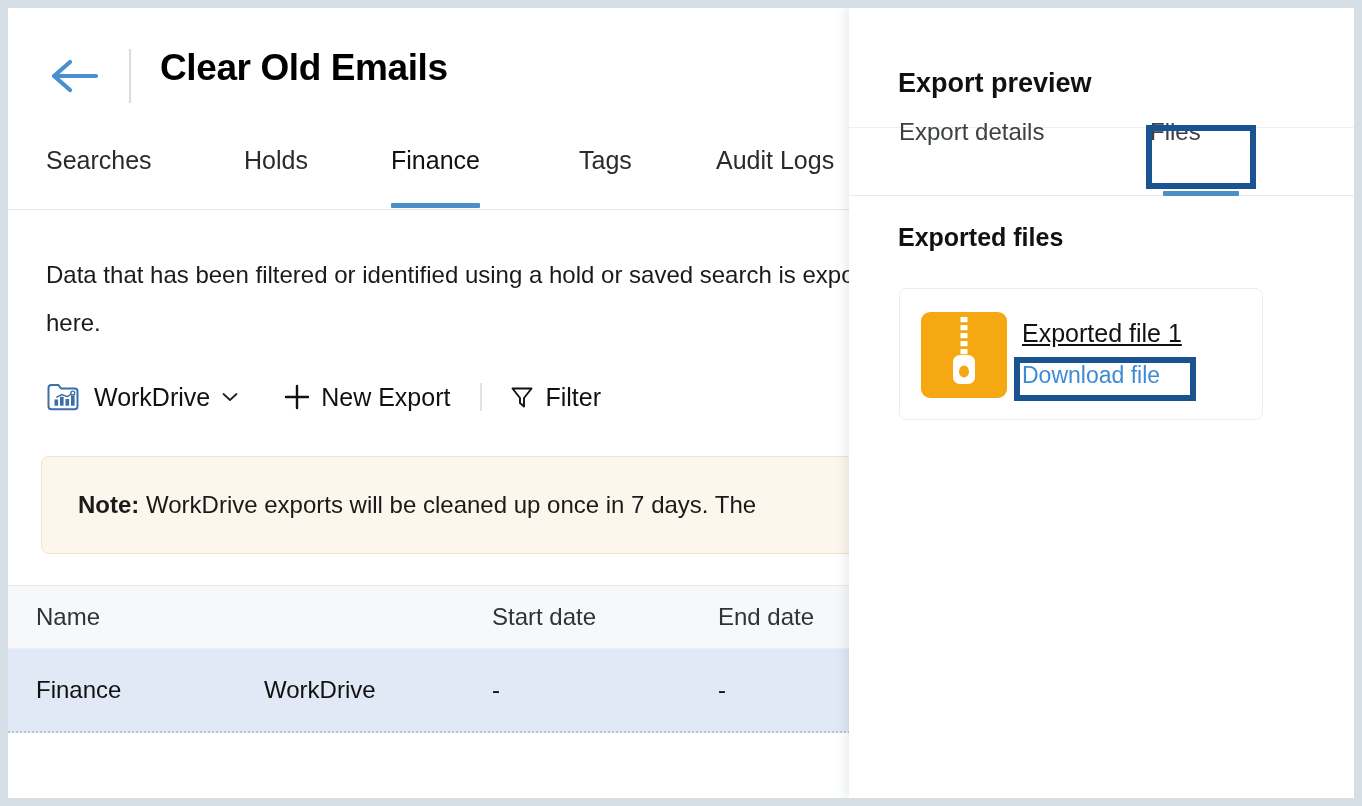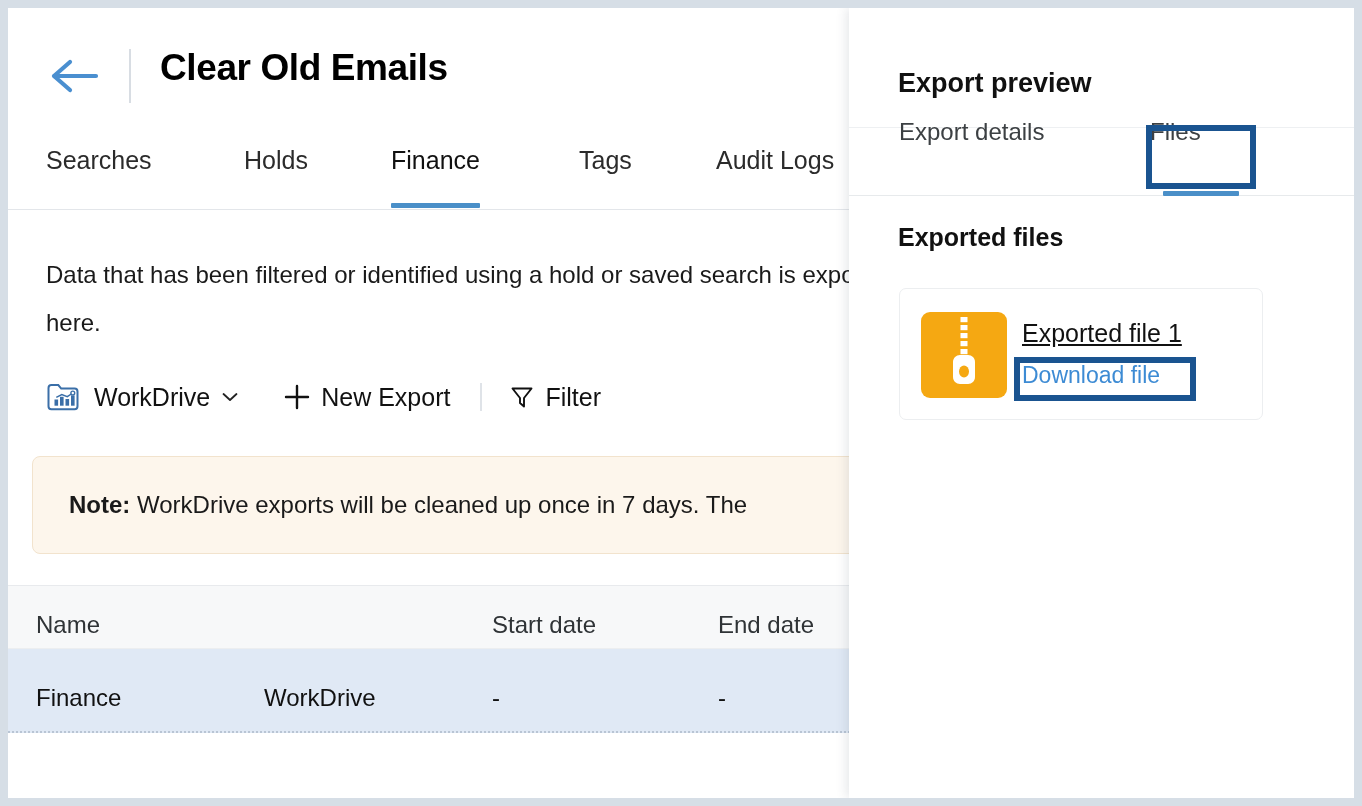--- a/index.html
+++ b/index.html
@@ -171,21 +171,21 @@
   #filter-icon {
     width: 24px;
     height: 24px;
     margin-right: 11px;
   }
   #filter-label { font-size: 25px; color: #111111; }
 
   
   #note-banner {
     position: absolute;
-    left: 24px;
+    left: 33px;
     top: 448px;
     width: 1180px;
     height: 98px;
     background: #fdf6ec;
     border: 1px solid #f2e3cd;
     border-radius: 8px;
     box-sizing: border-box;
     display: flex;
     align-items: center;
     padding: 16px 36px;
@@ -207,21 +207,21 @@
   }
   #table-head {
     height: 62px;
     background: #f7f8f9;
     border-top: 1px solid #e8eaed;
     border-bottom: 1px solid #eceef0;
     position: relative;
   }
   .th, .td {
     position: absolute;
-    top: 8px;
+    top: 0;
     height: 100%;
     display: flex;
     align-items: center;
     font-size: 24px;
     white-space: nowrap;
   }
   .th { color: #2f3336; }
   .td { color: #111111; }
   #table-row {
     height: 82px;

